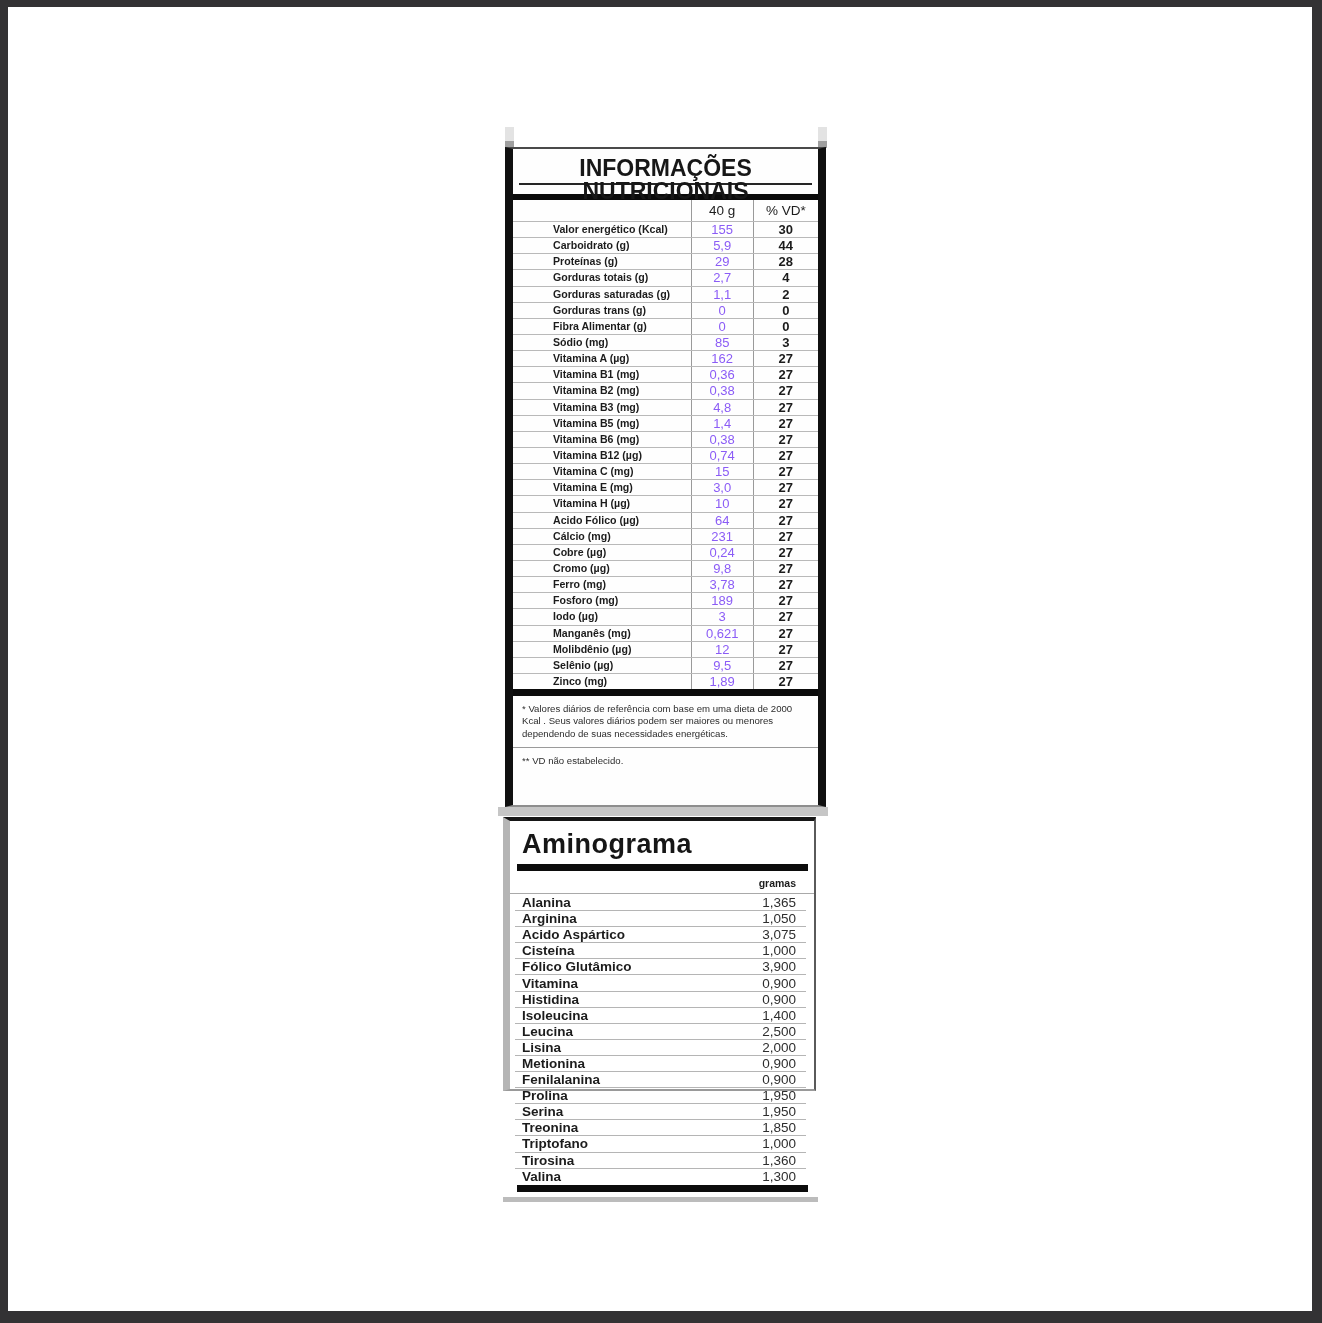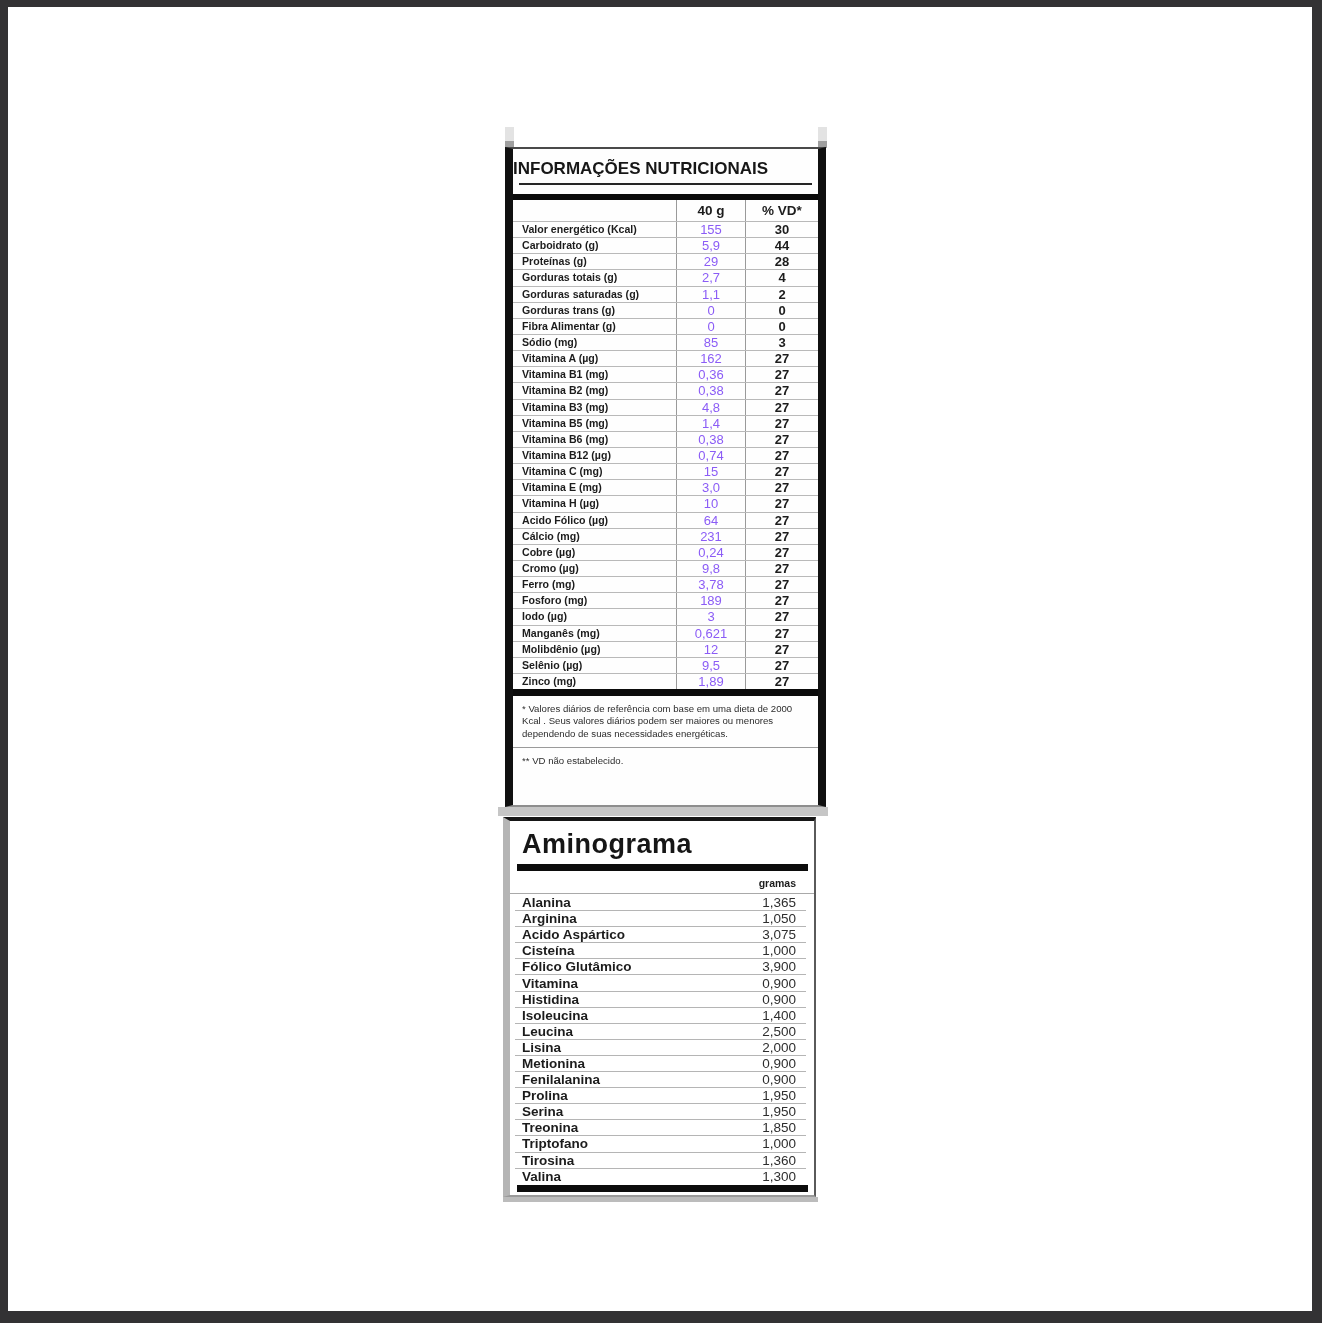--- a/index.html
+++ b/index.html
@@ -28,42 +28,42 @@
     box-sizing:border-box;background:#fefefe;
     border-left:8px solid #101010;border-right:8px solid #101010;
     border-top:2px solid #4a4a4a;border-bottom:2px solid #8e8e8e;
   }
   .nl-shadow{
     position:absolute;left:490px;top:800px;width:330px;height:9px;
     background:#c6c6c6;
   }
   .nl-title{
     margin:8px 0 0;height:23px;line-height:23px;
-    font-size:17px;font-weight:bold;color:#171717;
+    text-align:center;font-size:23px;font-weight:bold;color:#171717;
   }
   .nl-title-rule{height:2px;background:#262626;margin:3px 6px 0;}
   .nl-serving{margin:5px 0 0;padding:0 9px;font-size:14.5px;line-height:18.5px;color:#2a2a2a;}
   .nl-thickbar{height:6px;background:#0b0b0b;margin-top:9px;}
   .nl-thickbar2{height:7px;background:#0b0b0b;}
   .nl-table{width:305px;}
   .nl-hrow{display:flex;height:21px;}
   .nl-row{display:flex;height:16.15px;border-top:1px solid #b9b9b9;box-sizing:border-box;}
-  .c1{width:163px;box-sizing:border-box;padding-left:9px;}
+  .c1{width:163px;box-sizing:border-box;padding-left:9px;margin-left:31px;}
   .c2{width:69px;box-sizing:border-box;border-left:1px solid #9a9a9a;text-align:center;}
   .c3{width:73px;box-sizing:border-box;border-left:1px solid #9a9a9a;text-align:center;}
-  .nl-hrow .c2,.nl-hrow .c3{font-weight:bold;font-size:13.5px;line-height:21px;}
+  .nl-hrow .c2,.nl-hrow .c3{font-weight:normal;font-size:13.5px;line-height:21px;}
   .nl-row .c1{font-weight:bold;font-size:10.6px;line-height:15.5px;white-space:nowrap;}
   .nl-row .c2{font-size:13px;line-height:15.5px;color:#8b5cf6;}
   .nl-row .c3{font-size:13px;line-height:15.5px;font-weight:bold;}
   .nl-footnote{padding:7px 9px 0;font-size:9.6px;line-height:12.4px;color:#2c2c2c;}
   .nl-footrule{height:1px;background:#9a9a9a;margin:7px 0 0;}
   .nl-footnote2{padding:7px 9px 0;font-size:9.6px;color:#2c2c2c;}
   
   .am-panel{
-    position:absolute;left:495px;top:810px;width:313px;height:380px;
+    position:absolute;left:495px;top:810px;width:313px;height:274px;
     box-sizing:border-box;background:#fff;
     border-top:4px solid #161616;border-right:2px solid #5a5a5a;
     border-bottom:2px solid #9a9a9a;border-left:7px solid #b5b5b5;
   }
   .am-shadow{
     position:absolute;left:495px;top:1190px;width:315px;height:5px;
     background:#bcbcbc;
   }
   .am-title{
     margin:8px 0 0 12px;font-size:27px;font-weight:bold;

